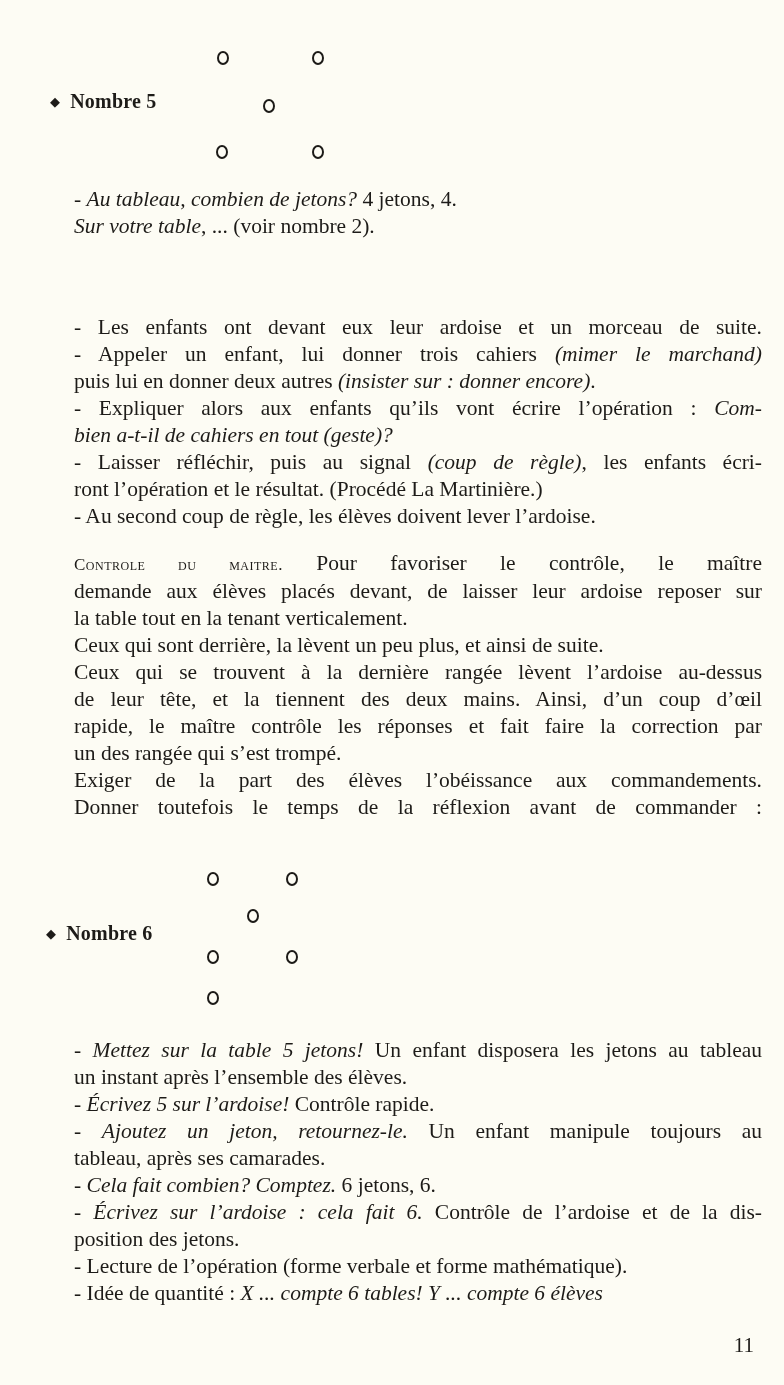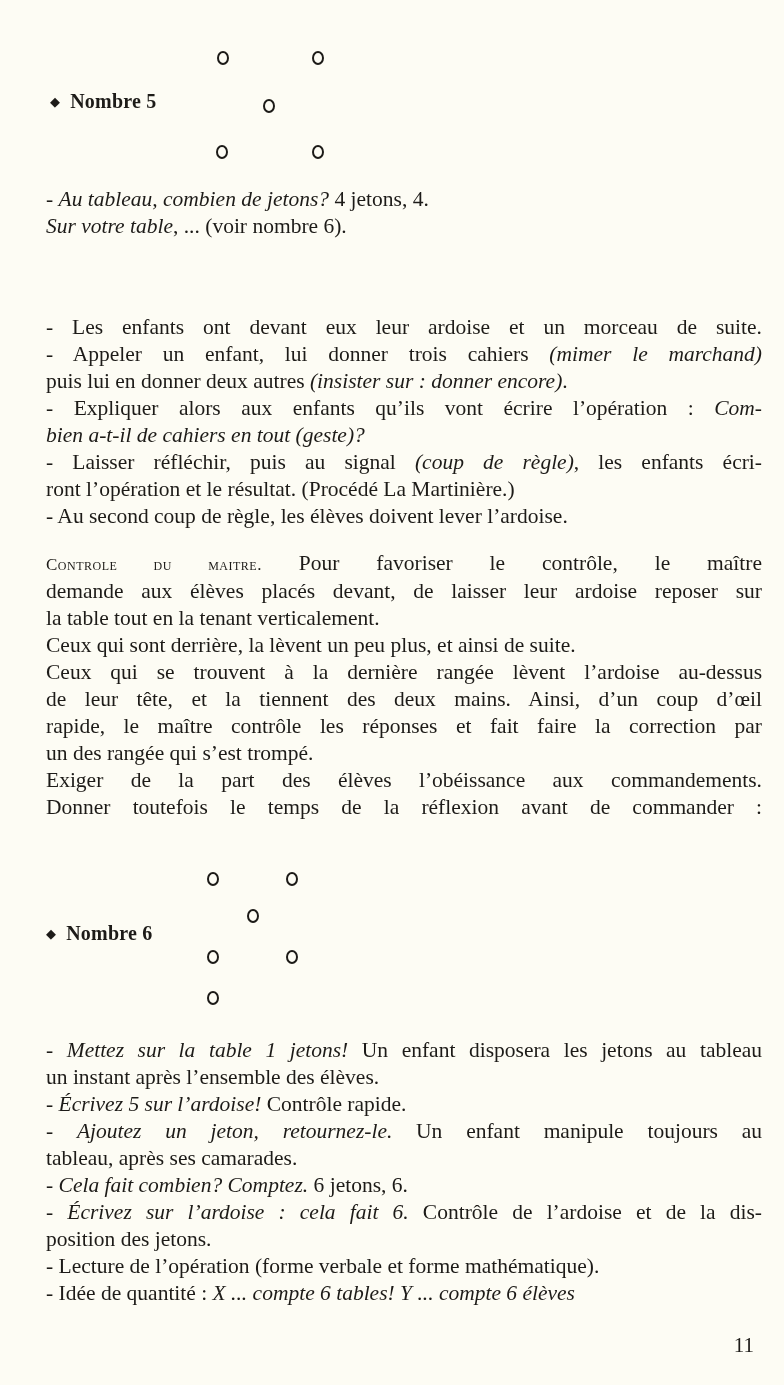--- a/index.html
+++ b/index.html
@@ -27,21 +27,21 @@
     box-sizing: border-box;
   }
   .block {
     position: absolute;
     left: 46px;
     width: 716px;
     font-size: 21.5px;
     line-height: 27px;
     text-align: justify;
   }
-  .line { display: block; text-align: justify; text-align-last: justify; white-space: nowrap; }
+  .line { display: block; text-align: justify; text-align-last: justify; white-space: nowrap; margin-left: 28px; }
   .line.last { text-align-last: left; }
   i, .it { font-style: italic; }
   .sc { font-variant: small-caps; font-size: 17px; letter-spacing: 0.5px; }
   .pagenum {
     position: absolute; right: 30px; top: 1333px;
     font-weight: normal; font-size: 21px;
   }
 </style>
 </head>
 <body>
@@ -54,21 +54,21 @@
   <div>
     <div class="dot" style="left:217px; top:51px;"></div>
     <div class="dot" style="left:312px; top:51px;"></div>
     <div class="dot" style="left:263px; top:99px;"></div>
     <div class="dot" style="left:216px; top:145px;"></div>
     <div class="dot" style="left:312px; top:145px;"></div>
   </div>
 
   <div class="block" style="top:186px;">
     <span class="line last"><span>- </span><i>Au tableau, combien de jetons?</i><span> 4 jetons, 4.</span></span>
-    <span class="line last"><i>Sur votre table</i><span>, ... (voir nombre 6).</span></span>
+    <span class="line last"><i>Sur votre table</i><span>, ... (voir nombre 2).</span></span>
   </div>
 
 
   <div class="block" style="top:314px;">
     <span class="line">- Les enfants ont devant eux leur ardoise et un morceau de suite.</span>
     <span class="line"><span>- Appeler un enfant, lui donner trois cahiers </span><i>(mimer le marchand)</i></span>
     <span class="line last"><span>puis lui en donner deux autres </span><i>(insister sur : donner encore)</i><span>.</span></span>
     <span class="line"><span>- Expliquer alors aux enfants qu’ils vont écrire l’opération : </span><i>Com-</i></span>
     <span class="line last"><i>bien a-t-il de cahiers en tout (geste)?</i></span>
     <span class="line"><span>- Laisser réfléchir, puis au signal </span><i>(coup de règle)</i><span>, les enfants écri-</span></span>
@@ -95,21 +95,21 @@
   <div>
     <div class="dot" style="left:207px; top:872px;"></div>
     <div class="dot" style="left:286px; top:872px;"></div>
     <div class="dot" style="left:247px; top:909px;"></div>
     <div class="dot" style="left:207px; top:950px;"></div>
     <div class="dot" style="left:286px; top:950px;"></div>
     <div class="dot" style="left:207px; top:991px;"></div>
   </div>
 
   <div class="block" style="top:1037px;">
-    <span class="line"><span>- </span><i>Mettez sur la table 1 jetons!</i><span> Un enfant disposera les jetons au tableau</span></span>
+    <span class="line"><span>- </span><i>Mettez sur la table 5 jetons!</i><span> Un enfant disposera les jetons au tableau</span></span>
     <span class="line last">un instant après l’ensemble des élèves.</span>
     <span class="line last"><span>- </span><i>Écrivez 5 sur l’ardoise!</i><span> Contrôle rapide.</span></span>
     <span class="line"><span>- </span><i>Ajoutez un jeton, retournez-le.</i><span> Un enfant manipule toujours au</span></span>
     <span class="line last">tableau, après ses camarades.</span>
     <span class="line last"><span>- </span><i>Cela fait combien? Comptez.</i><span> 6 jetons, 6.</span></span>
     <span class="line"><span>- </span><i>Écrivez sur l’ardoise : cela fait 6.</i><span> Contrôle de l’ardoise et de la dis-</span></span>
     <span class="line last">position des jetons.</span>
     <span class="line last"><span>- </span><span>Lecture de l’opération (forme verbale et forme mathématique).</span></span>
     <span class="line last"><span>- </span><span>Idée de quantité : </span><i>X ... compte 6 tables! Y ... compte 6 élèves</i></span>
   </div>

